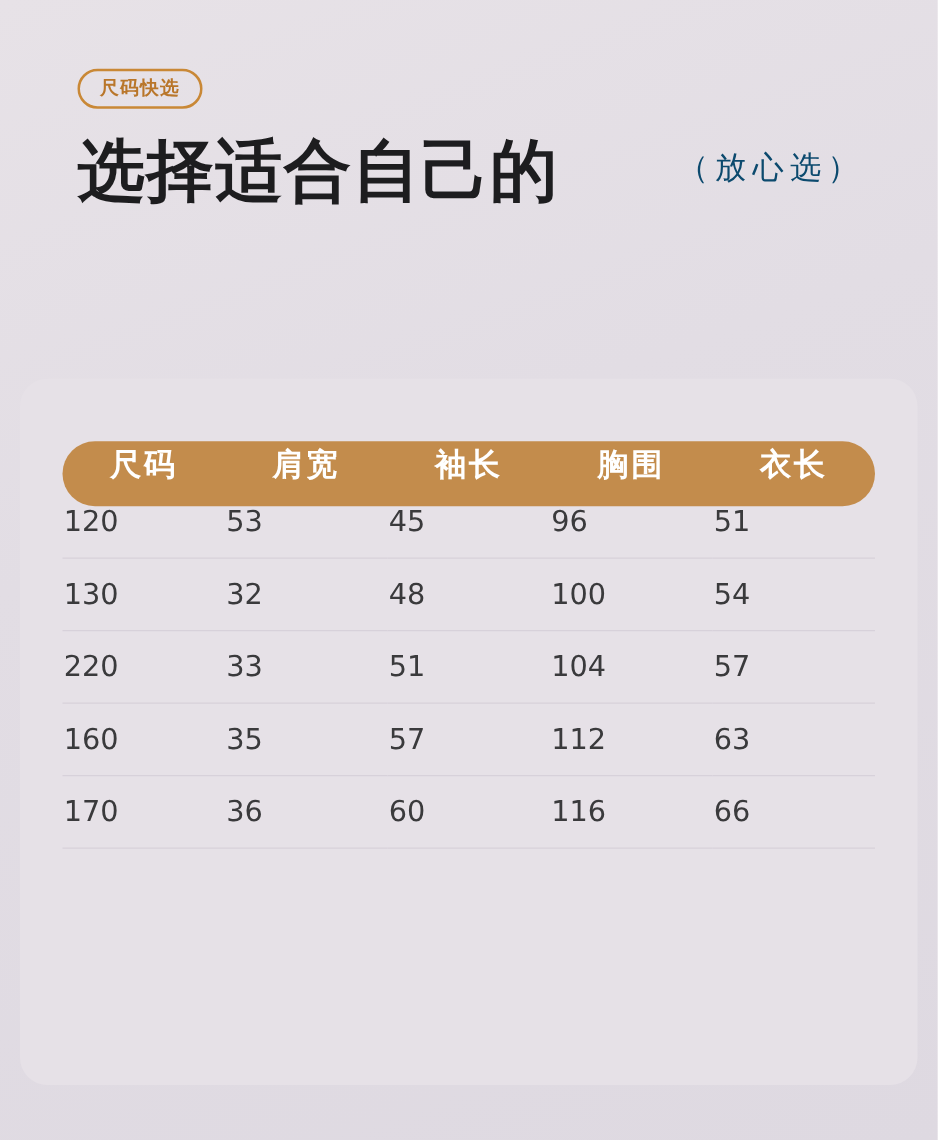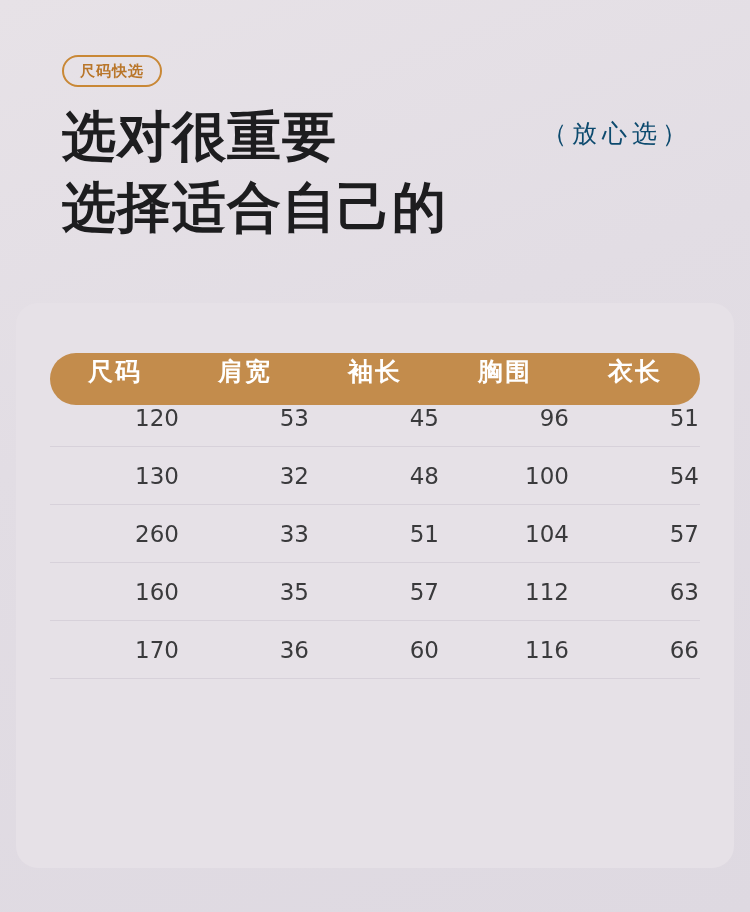--- a/index.html
+++ b/index.html
@@ -100,21 +100,21 @@
     height: 52px;
     background: #c38c4c;
     border-radius: 26px;
     z-index: 0;
   }
   table.size-table {
     position: relative;
     z-index: 1;
   }
   table.size-table tbody td {
-    text-align: right;
+    text-align: left;
     font-size: 23px;
     color: #3a3a3c;
     height: 55px;
     border-bottom: 1px solid #d7d1da;
     font-family: "DejaVu Sans", sans-serif;
   }
   table.size-table tbody tr:last-child td {
     border-bottom: 1px solid #d7d1da;
   }
 
@@ -131,21 +131,20 @@
 </style>
 </head>
 <body>
 
 <div class="page">
 
   <div class="header">
     <div class="badge">尺码快选</div>
     <div class="title-row">
       <div class="headline">
-        <span class="line1">选对很重要</span>
         <span class="line2">选择适合自己的</span>
       </div>
       <div class="subnote">（放心选）</div>
     </div>
   </div>
 
   <div class="card">
     <div class="thead-bg" style="left:34px; top:50px; width:650px;"></div>
     <div class="table-wrap">
       <table class="size-table">
@@ -167,21 +166,21 @@
             <td>51</td>
           </tr>
           <tr>
             <td>130</td>
             <td>32</td>
             <td>48</td>
             <td>100</td>
             <td>54</td>
           </tr>
           <tr>
-            <td>260</td>
+            <td>220</td>
             <td>33</td>
             <td>51</td>
             <td>104</td>
             <td>57</td>
           </tr>
           <tr>
             <td>160</td>
             <td>35</td>
             <td>57</td>
             <td>112</td>

